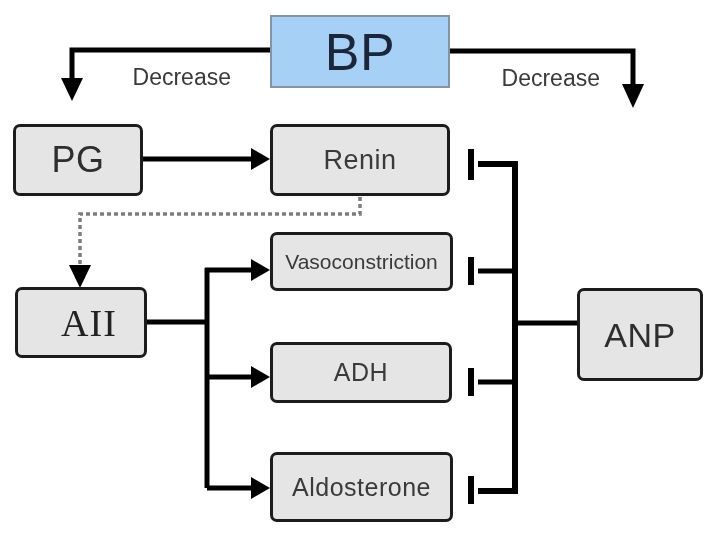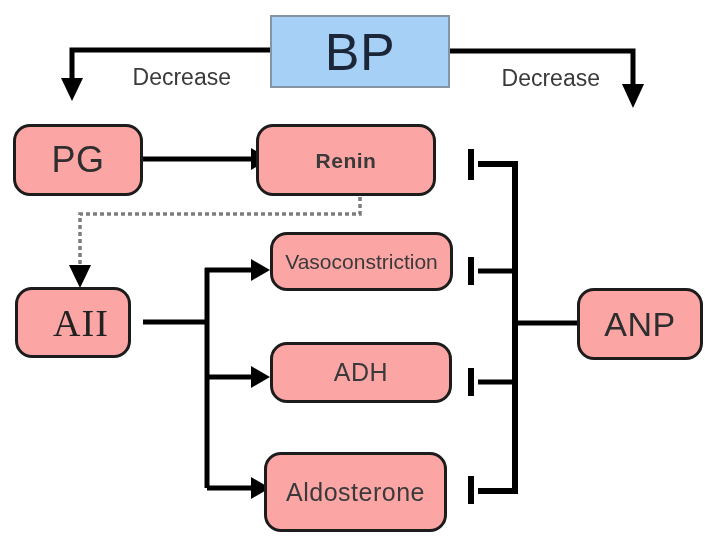--- a/index.html
+++ b/index.html
@@ -18,47 +18,47 @@
   .canvas svg.wires {
     position: absolute;
     left: 0;
     top: 0;
     width: 720px;
     height: 540px;
   }
   .node {
     position: absolute;
     box-sizing: border-box;
-    background: #fca5a5;
+    background: #e5e5e5;
     border: 3px solid #1c1c1c;
-    border-radius: 17px;
+    border-radius: 7px;
     display: flex;
     align-items: center;
     justify-content: center;
     color: #3a3a3a;
     letter-spacing: 0.5px;
     text-align: center;
     line-height: 1;
   }
   .node-bp {
     left: 270px; top: 15px; width: 180px; height: 73px;
     background: #a6d0f5;
     border: 2px solid #8494a4;
     border-radius: 0;
     font-size: 52px;
     color: #1b2638;
   }
   .node-pg   { left: 13px;  top: 124px; width: 130px; height: 72px; font-size: 36px; color: #2e2e2e; }
-  .node-renin{ left: 256px; top: 124px; width: 180px; height: 72px; font-size: 21px; font-weight: bold; }
-  .node-aii  { left: 15px;  top: 287px; width: 116px; height: 71px; font-size: 38px;
+  .node-renin{ left: 270px; top: 124px; width: 180px; height: 72px; font-size: 27px; }
+  .node-aii  { left: 15px;  top: 287px; width: 132px; height: 71px; font-size: 38px;
                font-family: "Liberation Serif", serif; color: #222222; letter-spacing: 1px; padding-left: 16px; }
   .node-vaso { left: 270px; top: 232px; width: 183px; height: 59px; font-size: 21px; letter-spacing: 0; }
   .node-adh  { left: 270px; top: 342px; width: 182px; height: 61px; font-size: 25px; }
-  .node-aldo { left: 264px; top: 452px; width: 183px; height: 80px; font-size: 25px; }
-  .node-anp  { left: 577px; top: 288px; width: 126px; height: 72px; font-size: 34px; color: #2e2e2e; }
+  .node-aldo { left: 270px; top: 452px; width: 183px; height: 70px; font-size: 25px; }
+  .node-anp  { left: 577px; top: 288px; width: 126px; height: 93px; font-size: 34px; color: #2e2e2e; }
   .edge-label {
     position: absolute;
     color: #3a3a3a;
     font-size: 23px;
     text-align: right;
     line-height: 1;
   }
   .label-decrease { left: 105px; top: 66px; width: 126px; }
   .label-increase { left: 484px; top: 67px; width: 116px; }
 </style>

